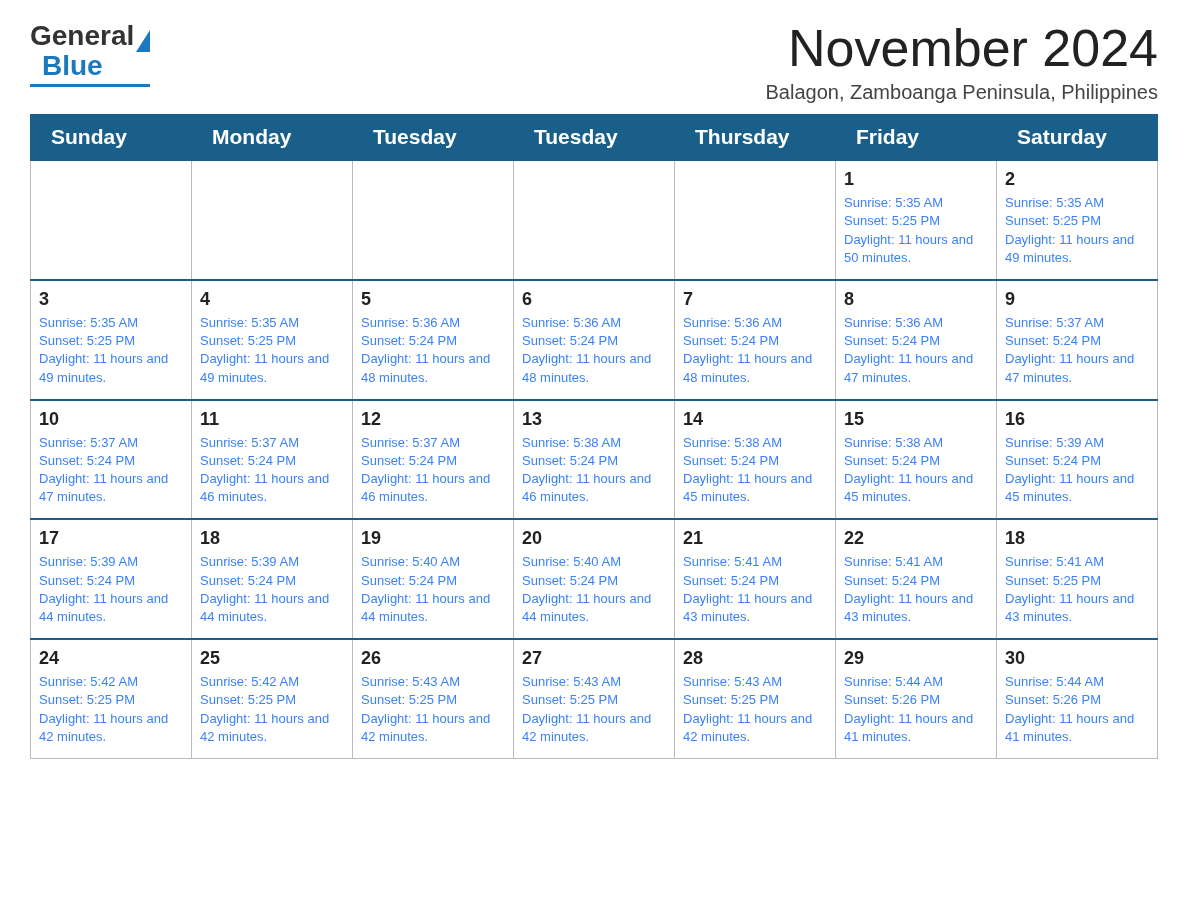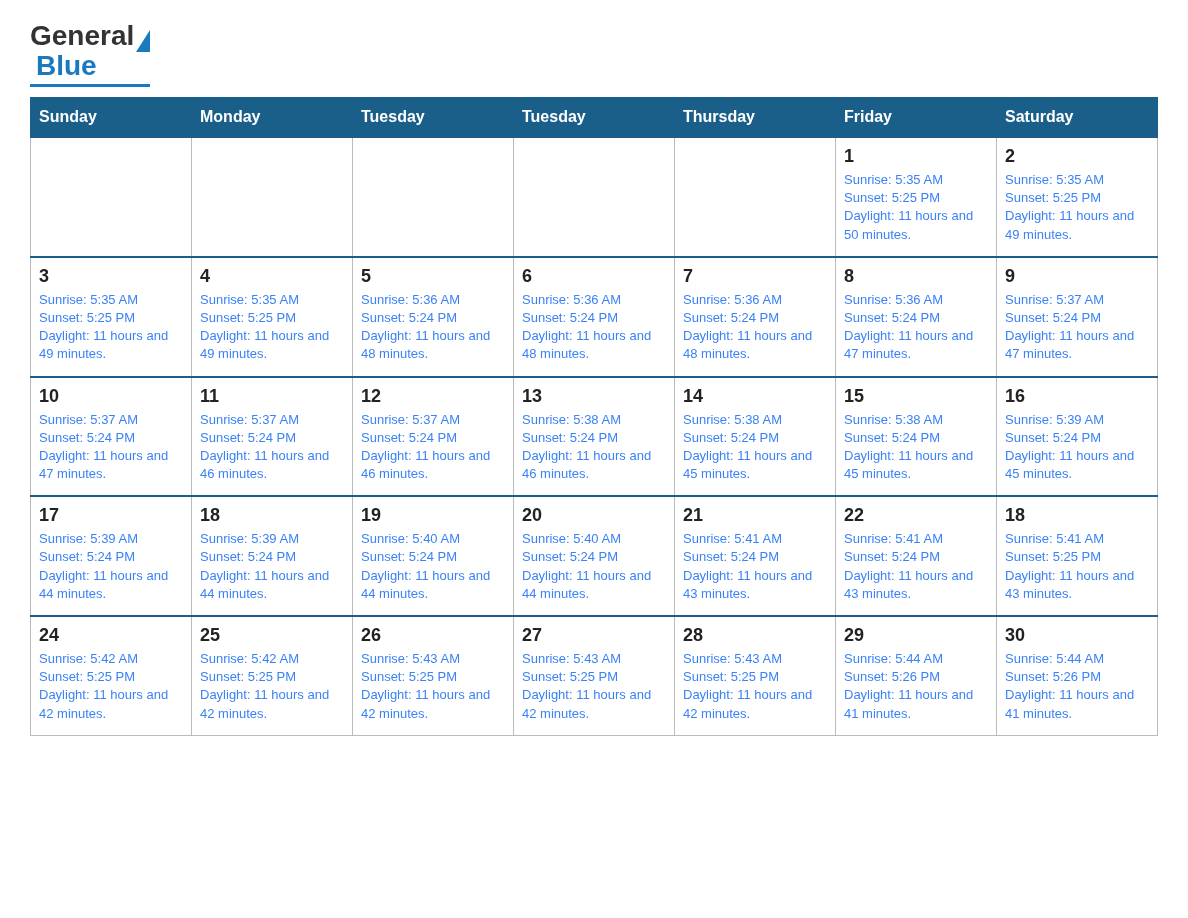--- a/index.html
+++ b/index.html
@@ -66,23 +66,23 @@
       margin-top: 4px;
     }
     .calendar {
       width: 100%;
       border-collapse: collapse;
       margin-top: 10px;
     }
     .calendar th {
       background: #1a5f8a;
       color: #fff;
-      padding: 10px 8px;
+      padding: 10px 20px;
       text-align: left;
-      font-size: 16px;
+      font-size: 21px;
       font-weight: bold;
       border: 1px solid #1a5f8a;
     }
     .calendar td {
       vertical-align: top;
       padding: 8px 8px 12px 8px;
       border: 1px solid #bbb;
       border-top: 2px solid #1a5f8a;
       background: #fff;
       width: calc(100% / 7);
@@ -109,24 +109,28 @@
   </style>
 </head>
 <body>
 
 <div class="header">
   <div class="logo">
     <div class="logo-text">
       <span class="logo-general">General</span>
       <div class="logo-triangle"></div>
     </div>
-    <div class="logo-text" style="margin-top:-2px; margin-left:2px;">
+    <div class="logo-text" style="margin-top:-2px; margin-left:8px;">
       <span class="logo-blue">Blue</span>
     </div>
     <div class="logo-underline"></div>
+  </div>
+  <div class="title-section">
+    <div class="month-title">November 2024</div>
+    <div class="location-subtitle">Balagon, Zamboanga Peninsula, Philippines</div>
   </div>
 </div>
 
 <table class="calendar">
   <thead>
     <tr>
     <th>Sunday</th>
         <th>Monday</th>
         <th>Tuesday</th>
         <th>Tuesday</th>

